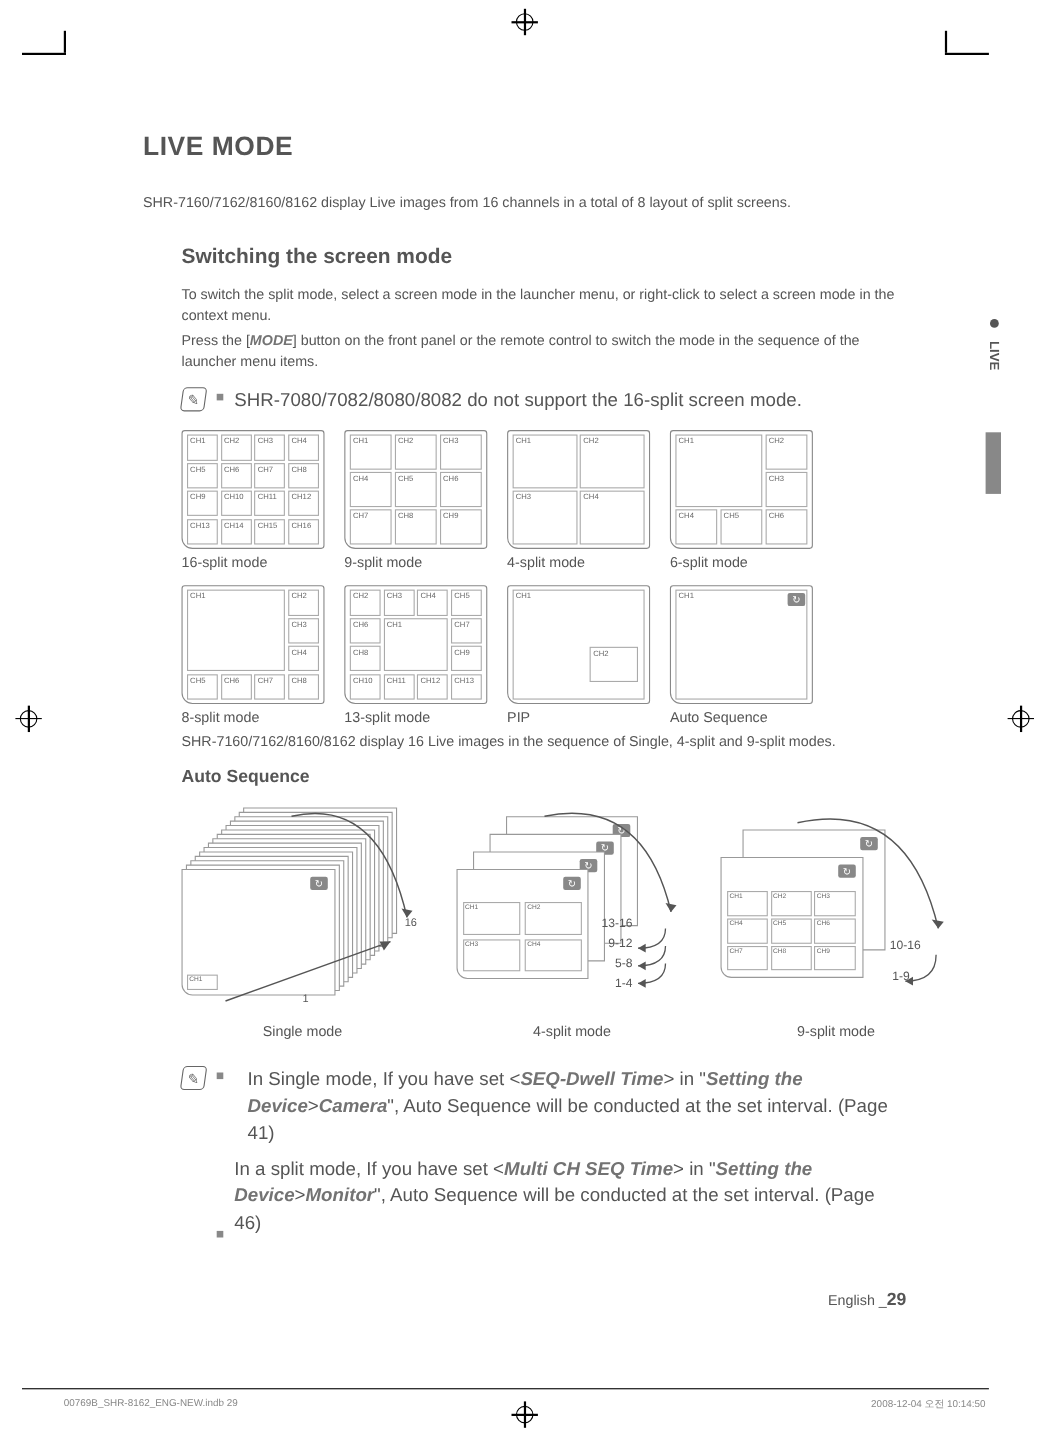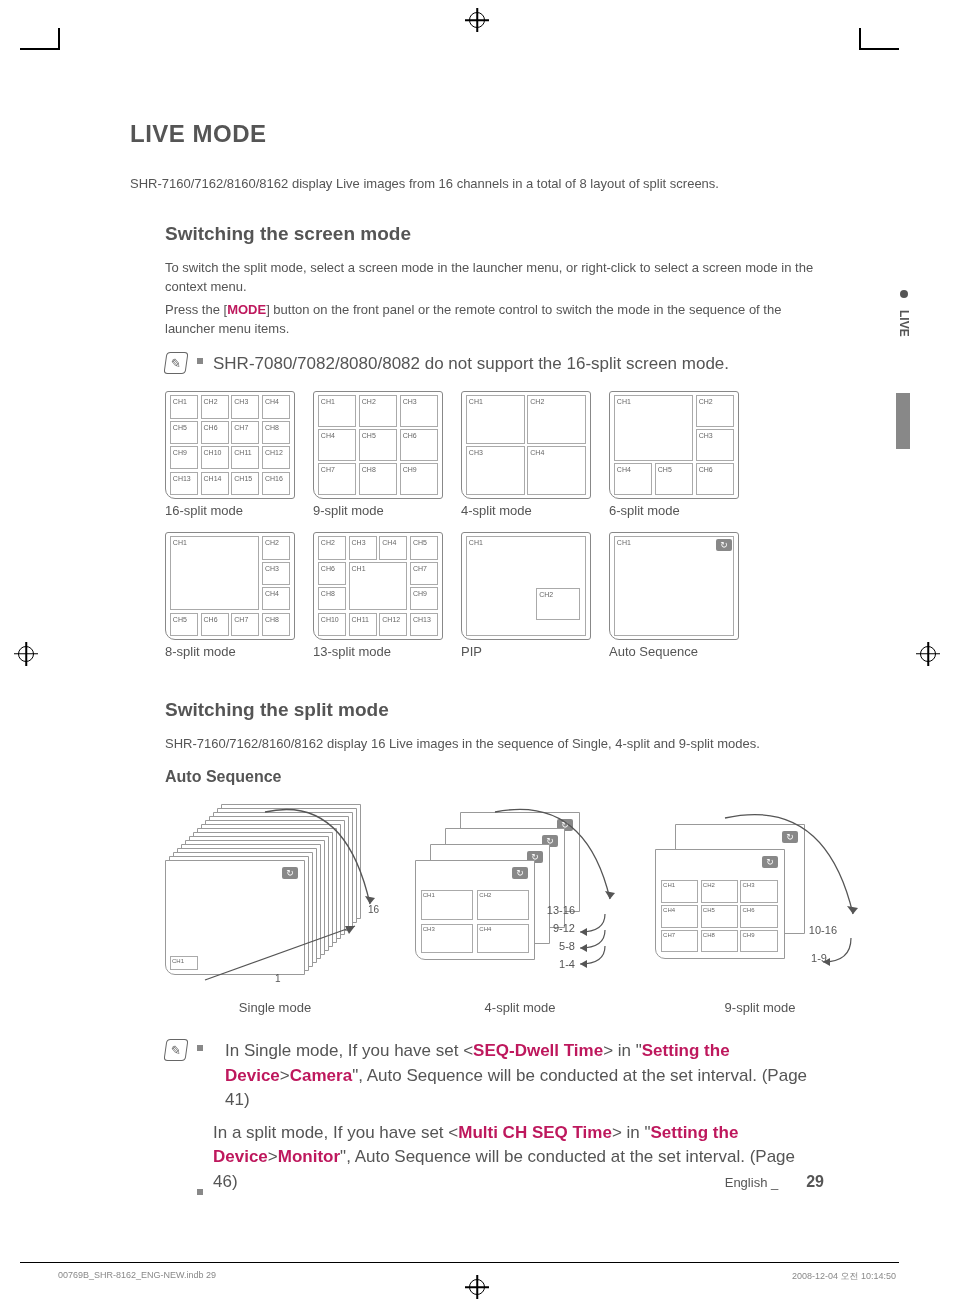--- a/index.html
+++ b/index.html
@@ -19,21 +19,21 @@
   .content { padding: 90px 80px 30px 80px; }
   h1 { font-size: 24px; font-weight: 700; color: #555; margin-bottom: 28px; letter-spacing: 0.5px; }
   .intro { font-size: 13px; color: #555; margin-bottom: 32px; }
   h2 { font-size: 19px; font-weight: 700; color: #555; margin: 10px 0 14px 35px; }
   h3 { font-size: 16px; font-weight: 700; color: #555; margin: 14px 0 18px 35px; }
   .body-text { font-size: 13px; color: #555; line-height: 1.45; margin: 0 0 4px 35px; }
   .note-row { display:flex; align-items:flex-start; margin: 14px 0 14px 35px; gap: 10px; }
   .note-icon { width: 22px; height: 22px; border: 1.5px solid #666; border-radius: 4px; display:flex; align-items:center; justify-content:center; font-size:13px; color:#666; flex-shrink:0; transform: skewX(-8deg); }
   .note-bullet { width:6px; height:6px; background:#888; margin-top:6px; flex-shrink:0; }
   .note-text { font-size: 17px; color:#555; line-height:1.45; }
-  .bold { font-weight:700; color:#be185d; }
+  .bold { font-weight:700; color:#737373;font-style:italic; }
 
   .side-tab { position:absolute; right: -20px; top: 260px; width: 40px; }
   .side-label { writing-mode: vertical-rl; font-size: 12px; font-weight:700; color:#555; padding: 6px 0; }
   .side-dot { width:8px; height:8px; background:#555; border-radius:50%; margin-bottom:6px; }
   .side-block { width: 14px; height: 56px; background:#888; margin-top: 50px; margin-left: 12px; }
 
   
   .modes-row { display:flex; gap: 18px; margin: 14px 0 6px 35px; align-items:flex-end; }
   .mode-col { display:flex; flex-direction:column; align-items:flex-start; }
   .mode-label { font-size: 13px; color:#555; margin-top: 4px; }
@@ -46,21 +46,21 @@
   .seq-row { display:flex; gap: 30px; margin: 10px 0 20px 35px; align-items:flex-end; }
   .seq-col { display:flex; flex-direction:column; align-items:center; }
   .seq-label { font-size:13px; color:#555; margin-top:6px; }
   .stack { position:relative; width: 200px; height: 190px; }
   .card { position:absolute; width: 140px; height: 115px; border:1px solid #999; border-bottom-left-radius:10px; background:#fff; }
   .mini { position:absolute; border:1px solid #aaa; font-size:6px; color:#666; padding:1px; background:#fff; }
   .num { position:absolute; font-size:10px; color:#555; }
   .range { position:absolute; font-size:11px; color:#555; white-space:nowrap; }
 
   .footer { position:absolute; bottom: 90px; right: 80px; font-size: 13px; color:#555; }
-  .footer .pg { font-weight:700; font-size:16px;margin-left:28px; }
+  .footer .pg { font-weight:700; font-size:16px; }
   .print-info { position:absolute; bottom: 28px; left: 58px; right: 58px; display:flex; justify-content:space-between; font-size:9px; color:#888; }
   hr.crop-bottom { position:absolute; bottom:48px; left:20px; right:55px; border:none; border-top:1px solid #000; }
 </style>
 </head>
 <body>
 
 <span class="reg-top"><span class="reg"></span></span>
 <span class="reg-bot"><span class="reg"></span></span>
 <span class="reg-left"><span class="reg"></span></span>
 <span class="reg-right"><span class="reg"></span></span>
@@ -199,21 +199,20 @@
 
       <div class="mode-col">
         <div class="screen">
           <div class="cell" style="left:3%;top:3%;width:94%;height:94%">CH1</div>
           <div class="auto-badge"></div>
         </div>
         <div class="mode-label">Auto Sequence</div>
       </div>
     </div>
 
-    <h2 style="margin-top:40px">Switching the split mode</h2>
     <p class="body-text">SHR-7160/7162/8160/8162 display 16 Live images in the sequence of Single, 4-split and 9-split modes.</p>
 
     <h3>Auto Sequence</h3>
 
     <div class="seq-row">
 
       <div class="seq-col">
         <div class="stack" style="width:220px;">
 
           <div class="card" style="left:56px; top:0px;"></div>

